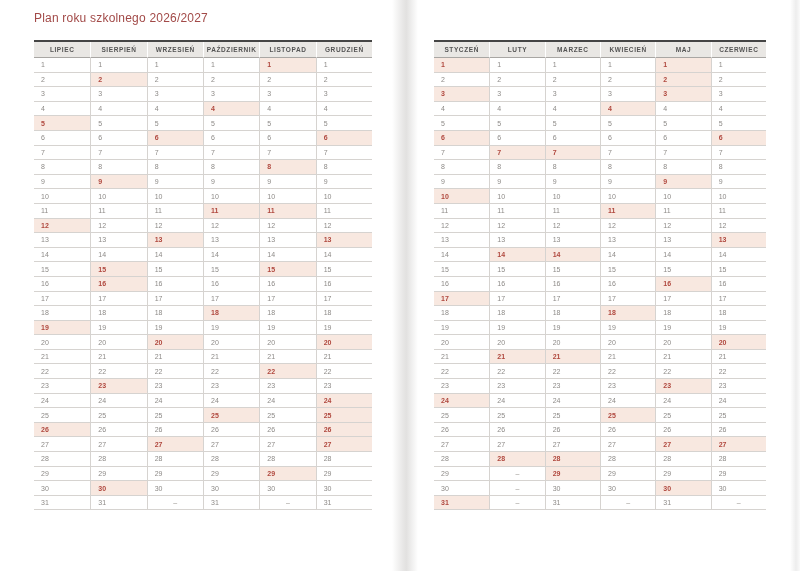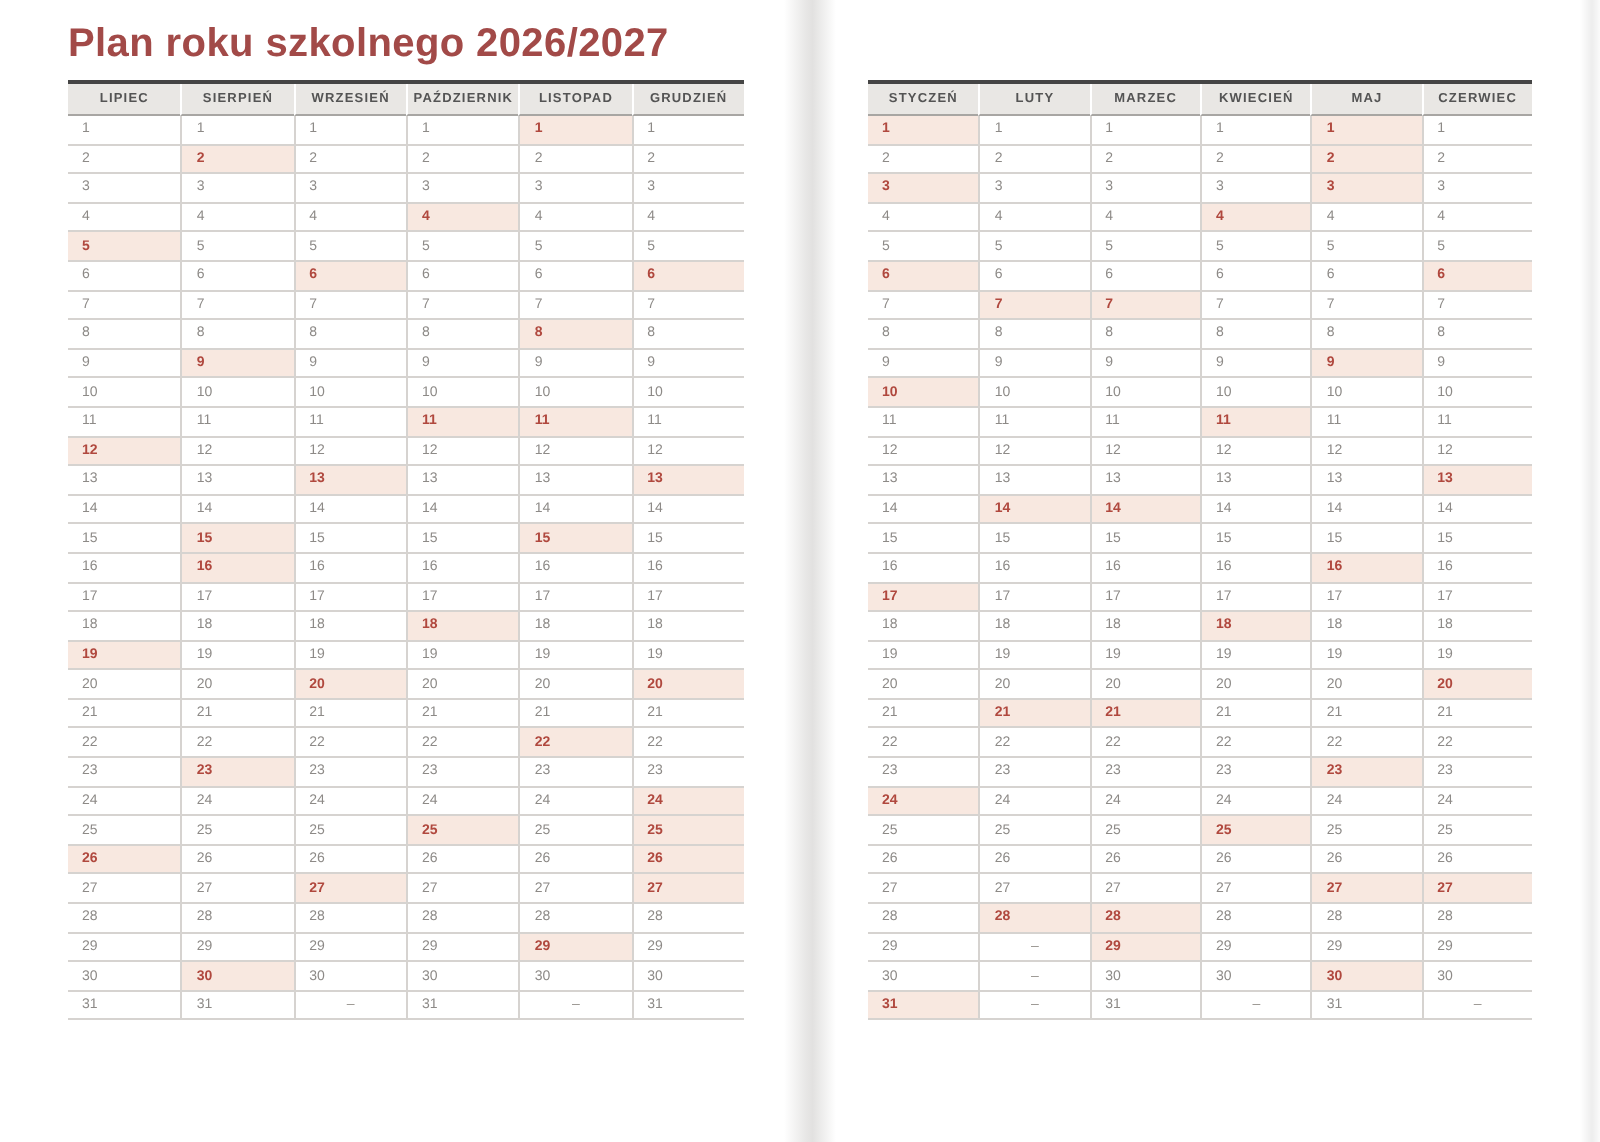--- a/index.html
+++ b/index.html
@@ -10,21 +10,21 @@
     --accent:#a24a48;
     --hl-text:#b0483e;
     --hl-bg:#f8e8e0;
     --day-text:#8d8a87;
     --header-bg:#e9e7e4;
     --header-text:#545454;
     --grid:#d6d3d0;
   }
   .page-title{
     position:absolute;left:34px;top:11px;margin:0;
-    font-size:20px;font-weight:bold;letter-spacing:0.2px;
+    font-size:12px;font-weight:normal;letter-spacing:0.2px;
     color:var(--accent);
     text-align:center;
   }
   .cal{
     position:absolute;top:40px;
     display:grid;grid-template-columns:repeat(6,1fr);
     border-top:2px solid #454545;
     background:#fff;
   }
   #cal-left{left:34px;width:338px;}

